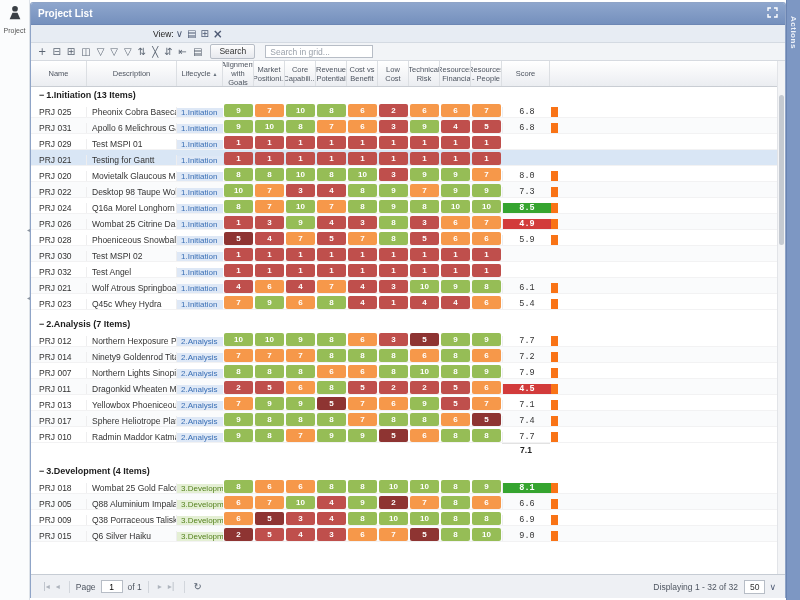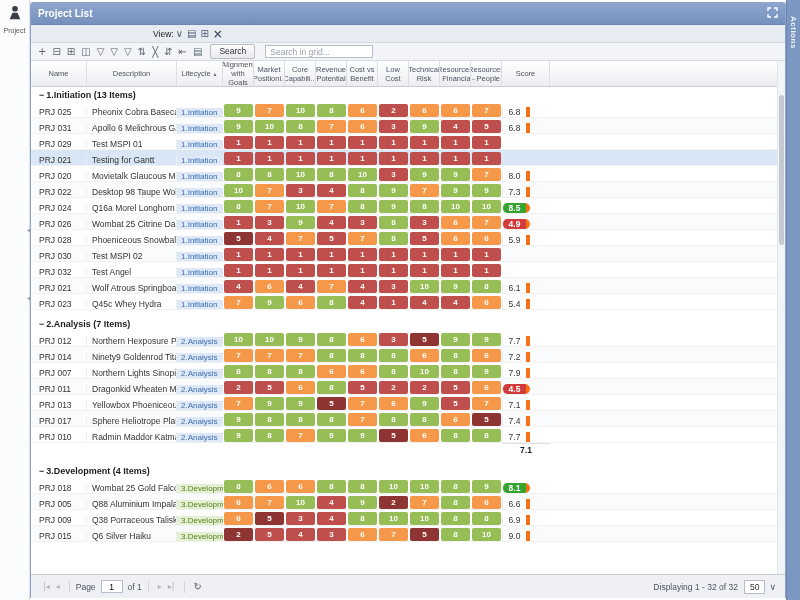--- a/index.html
+++ b/index.html
@@ -63,23 +63,23 @@
   .row { height:16px; display:flex; align-items:flex-end; border-bottom:1px solid #f2f2f3; background:#fff; }
   .row.alt { background:#fafbfc; }
   .row.sel { background:#d9e6f5; }
   .c { display:flex; align-items:center; font-size:8.5px; color:#333; overflow:hidden; white-space:nowrap; }
   .c.cid { width:56px; padding-left:8px; border-right:1px solid #eeeeef; }
   .c.cdesc { width:90px; padding-left:5px; border-right:1px solid #eeeeef; }
   .c.clife { width:46px; padding-left:4px; font-size:8px; }
   .mcol { width:31px; display:flex; align-items:center; justify-content:center; }
   .cell { width:29px; height:13px; border-radius:2px; color:#fff; font-weight:bold;
     font-size:8px; display:flex; align-items:center; justify-content:center; }
-  .c.cscore { width:28px; justify-content:center; border-left:1px solid #eeeeef;
-    border-right:4px solid #f97316; }
-  .c.cscore.filled { color:#fff; font-weight:bold; border-radius:6px; }
+  .c.cscore { width:56px; justify-content:center; border-left:1px solid #eeeeef;
+    border-right:7px solid #f97316;font-family:Liberation Mono, monospace; }
+  .c.cscore.filled { color:#fff; font-weight:bold; border-radius:0; }
   .c.cfill { flex:1; }
   .sumrow { height:14px; display:flex; align-items:center; }
   .sum-spacer { width:471px; }
   .sum-score { width:48px; text-align:center; font-weight:bold; font-size:8.5px;
     color:#222; border-top:1px solid #e2e2e2; line-height:13px; }
   .ggap { height:6px; }
 
   .vscroll { position:absolute; right:0; top:0; bottom:0; width:8px; background:#f3f4f6;
     border-left:1px solid #e2e4e8; }
   .vthumb { position:absolute; right:1px; top:34px; width:5px; height:150px;

